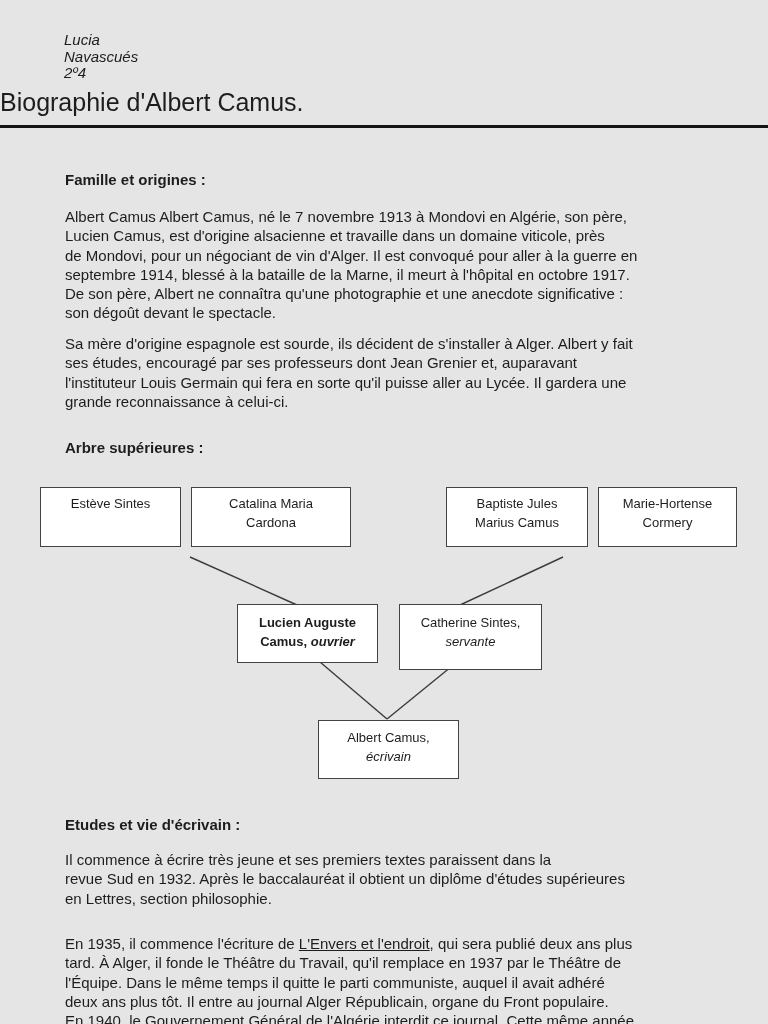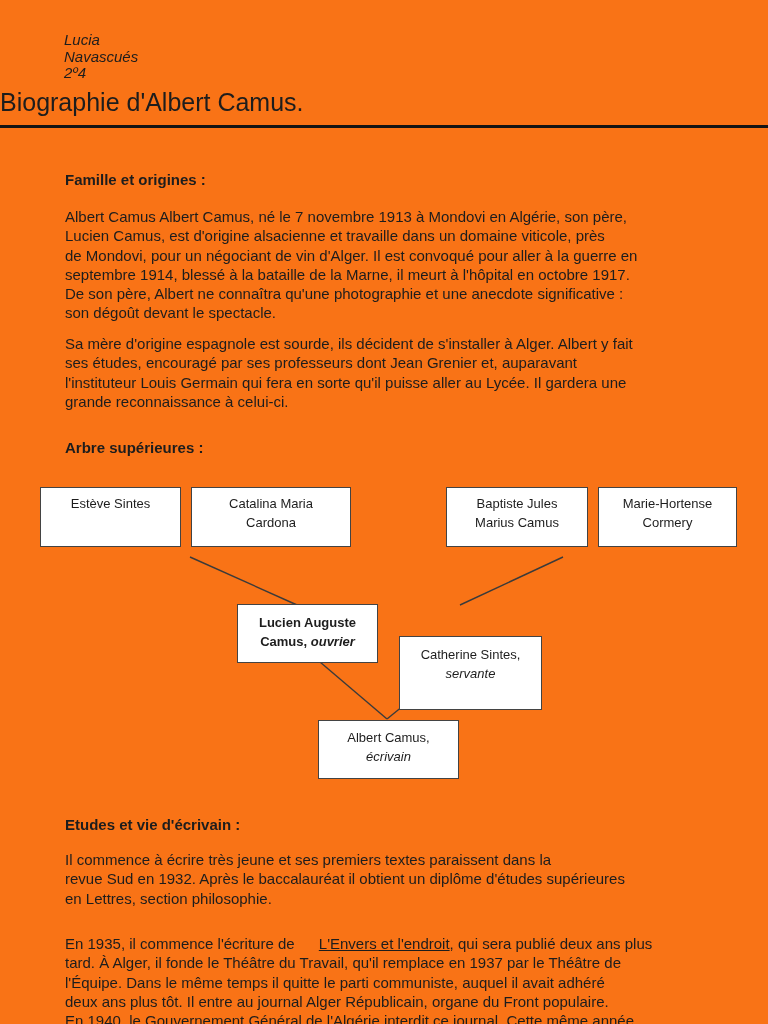--- a/index.html
+++ b/index.html
@@ -1,47 +1,47 @@
 <!DOCTYPE html>
 <html><head>
 <meta charset="utf-8">
 <style>
   html,body{margin:0;padding:0;}
   body{
     width:768px;height:1024px;background:#ffffff;overflow:hidden;position:relative;
     font-family:"Liberation Sans","DejaVu Sans",sans-serif;color:#1d1d1d;
     -webkit-font-smoothing:antialiased;
   }
-  .page{position:absolute;inset:0;background:#f97316;}
+  .page{position:absolute;inset:0;background:#e5e5e5;}
   .author{position:absolute;left:64px;top:32px;font-style:italic;font-size:15px;line-height:16.5px;}
   .title{position:absolute;left:0;top:88px;width:732px;margin:0;font-size:25px;font-weight:400;text-align:left;}
   .rule{position:absolute;left:0;top:125px;width:768px;height:3px;background:#141414;}
   .heading{position:absolute;left:65px;margin:0;font-size:15px;font-weight:700;line-height:19px;white-space:nowrap;}
   .h-famille{top:170px}
   .h-arbre{top:438px}
   .h-etudes{top:815px}
   .para{position:absolute;left:65px;font-size:15px;line-height:19.3px;white-space:nowrap;}
   .p1{top:207px}
   .p2{top:334px}
   .p3{top:850px}
   .p4{top:934px}
-  .u{text-decoration:underline;margin-left:20px;}
+  .u{text-decoration:underline;}
   .it{font-style:italic;}
   .tree-lines{position:absolute;left:0;top:480px;width:768px;height:310px;}
   .tree-lines line{stroke:#3b3b3b;stroke-width:1.4;}
   .tnode{
     position:absolute;box-sizing:border-box;border:1.5px solid #434343;background:#fff;
     text-align:center;font-size:13px;line-height:19px;padding-top:6px;
   }
   .n-esteve   {left:40px; top:487px;width:141px;height:60px;}
   .n-catalina {left:191px;top:487px;width:160px;height:60px;}
   .n-baptiste {left:446px;top:487px;width:142px;height:60px;}
   .n-marie    {left:598px;top:487px;width:139px;height:60px;}
   .n-lucien   {left:237px;top:604px;width:141px;height:59px;padding-top:8px;font-weight:bold;}
-  .n-catherine{left:399px;top:636px;width:143px;height:74px;padding-top:8px;}
+  .n-catherine{left:399px;top:604px;width:143px;height:66px;padding-top:8px;}
   .n-albert   {left:318px;top:720px;width:141px;height:59px;padding-top:7px;}
 </style>
 </head>
 <body>
 
 <div class="page">
 
   <div class="author">
     <div>Lucia</div>
     <div>Navascués</div>

